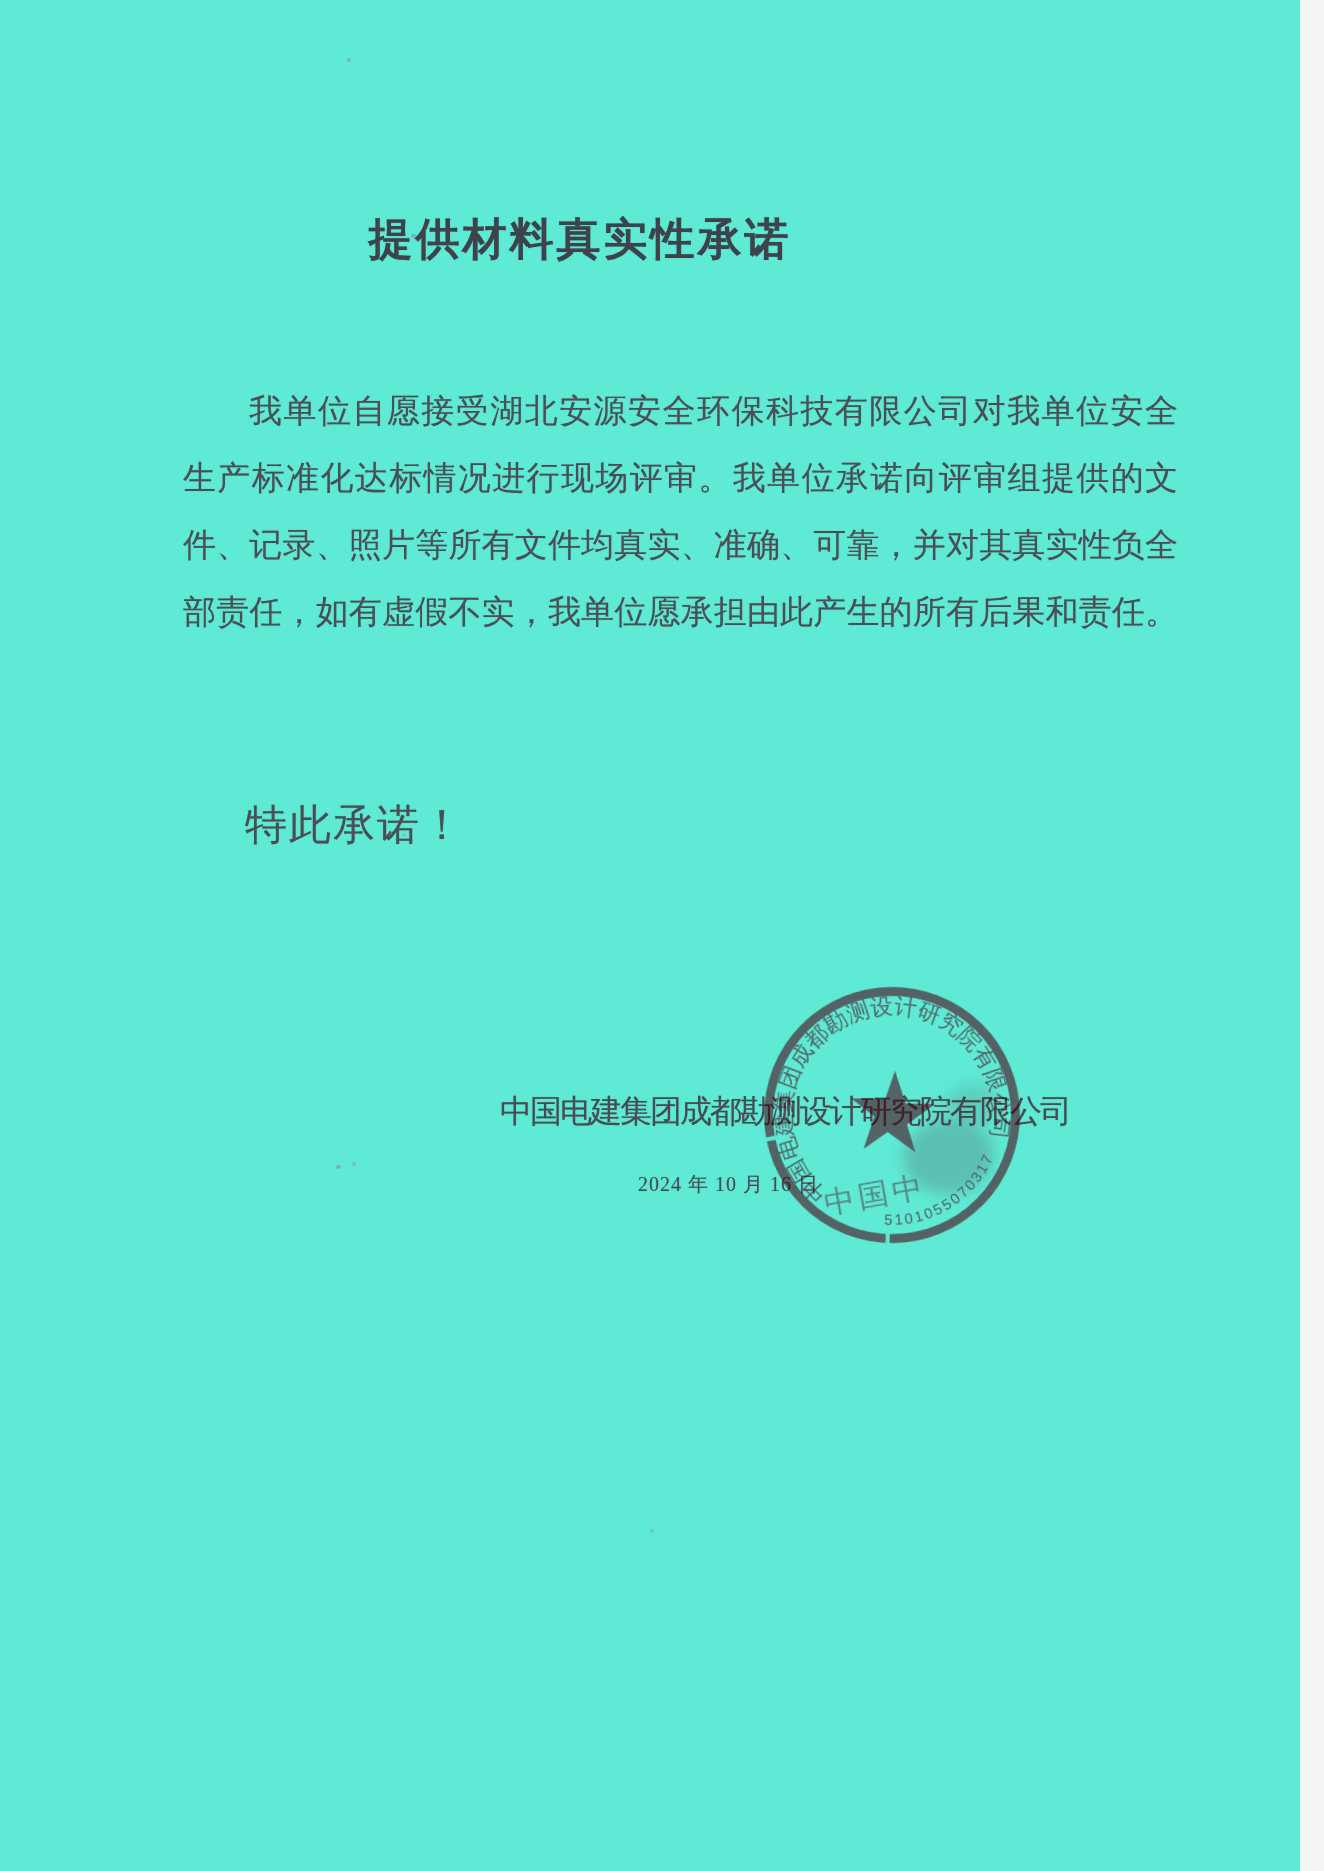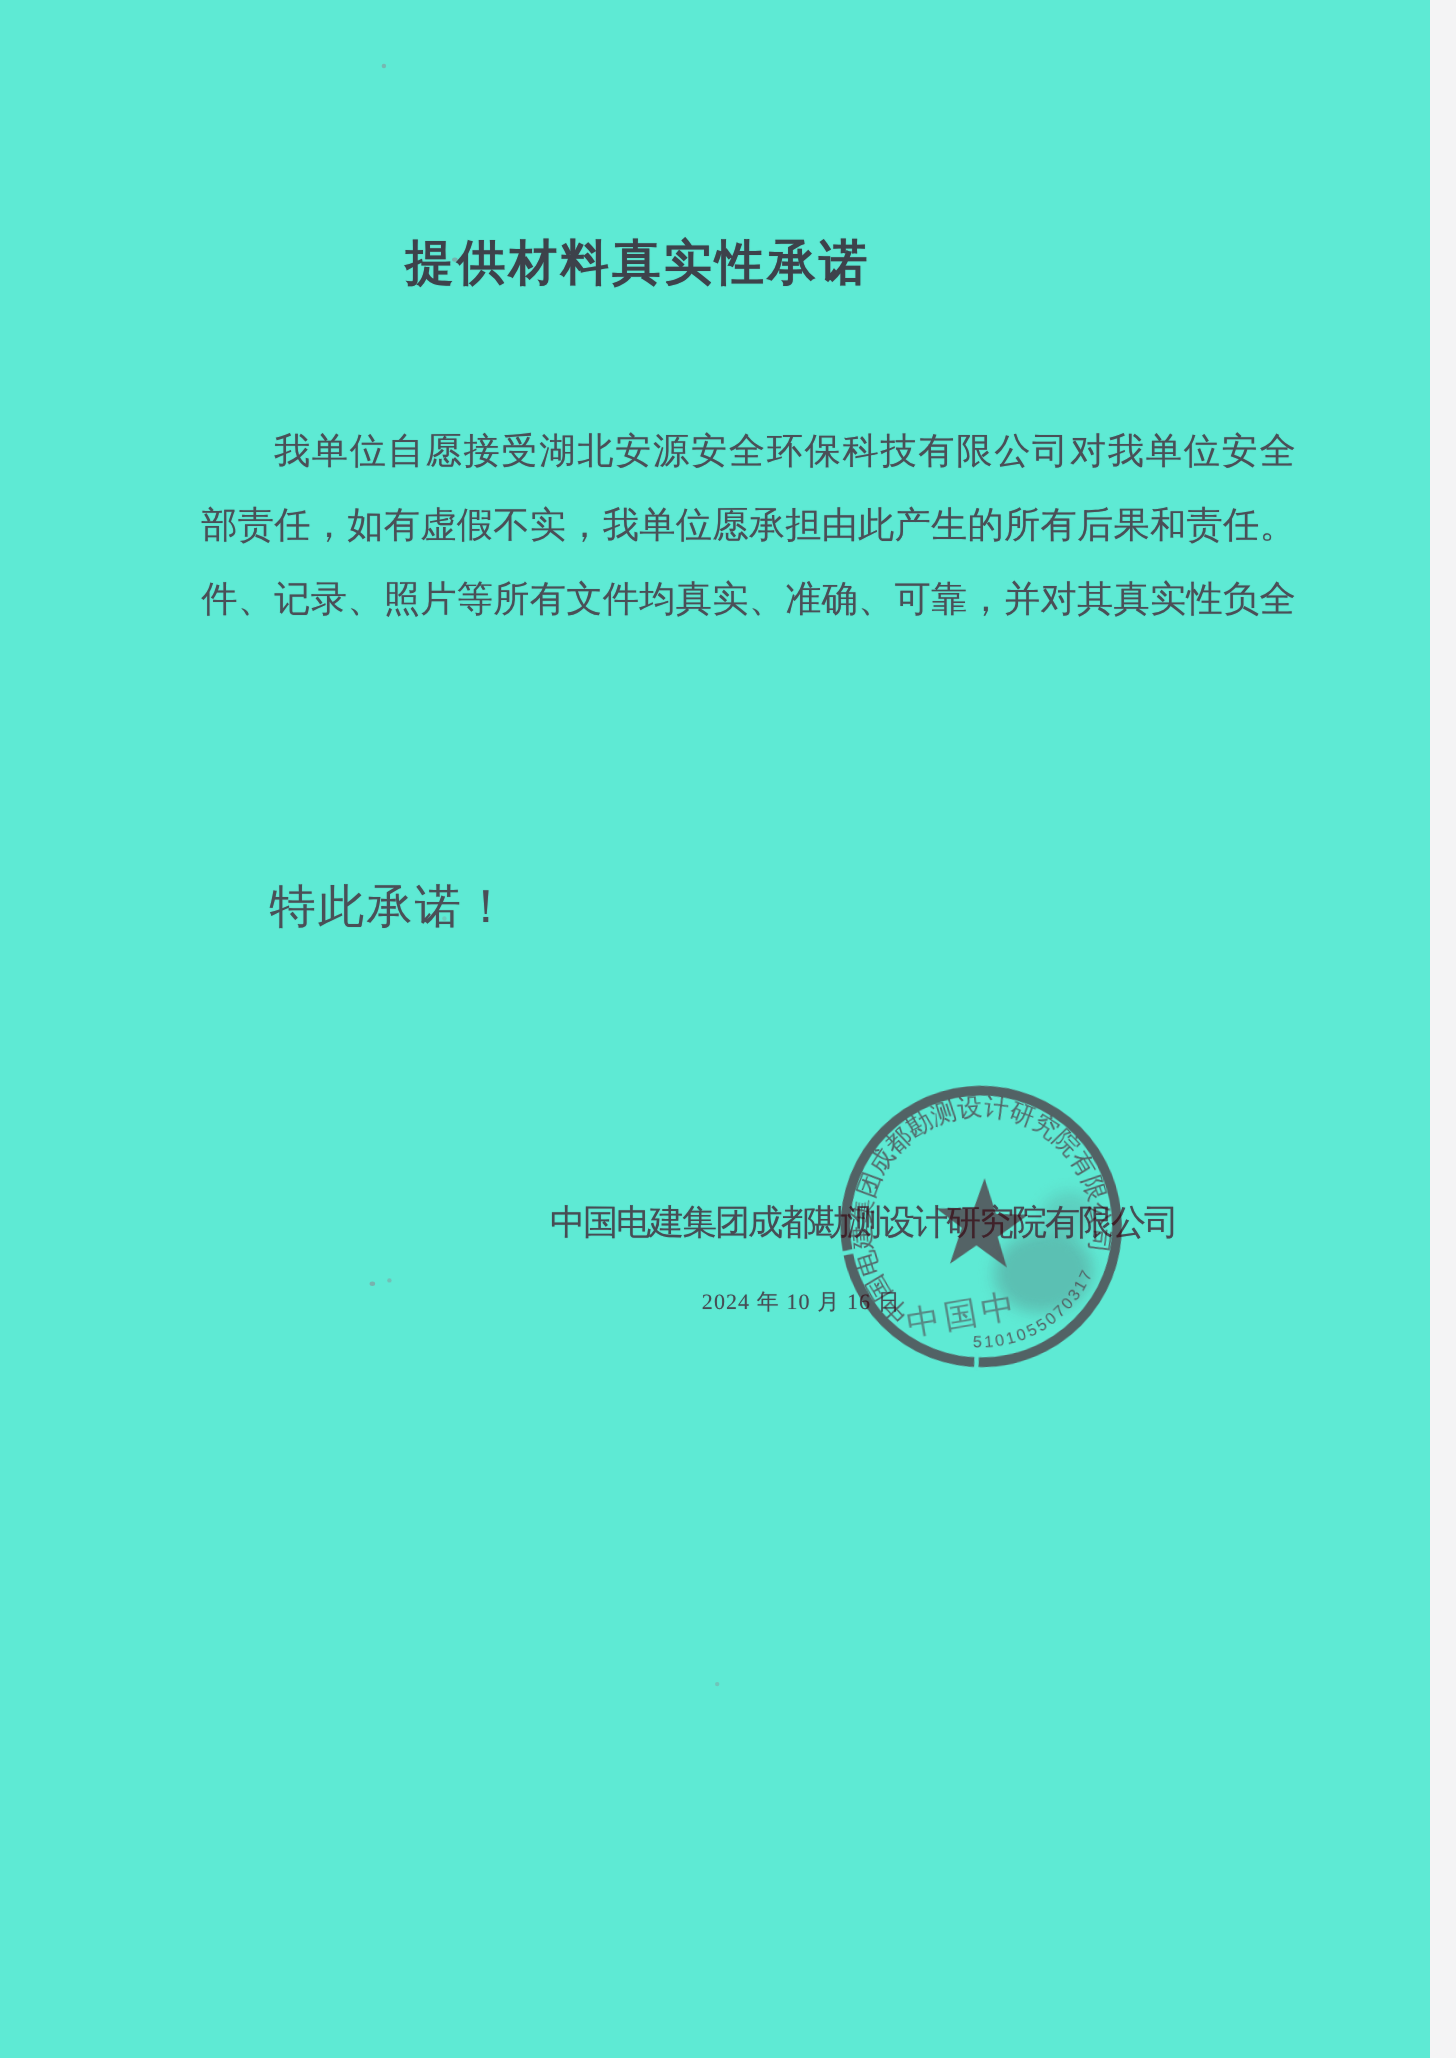--- a/index.html
+++ b/index.html
@@ -86,22 +86,23 @@
 </style>
 </head>
 <body>
 
 <div class="page">
 
   <div class="doc-title">提供材料真实性承诺</div>
 
   <div class="body-block">
     <div class="body-line first">我单位自愿接受湖北安源安全环保科技有限公司对我单位安全</div>
+    <div class="body-line">生产标准化达标情况进行现场评审。我单位承诺向评审组提供的文</div>
+    <div class="body-line">件、记录、照片等所有文件均真实、准确、可靠，并对其真实性负全</div>
     <div class="body-line">部责任，如有虚假不实，我单位愿承担由此产生的所有后果和责任。</div>
-    <div class="body-line">件、记录、照片等所有文件均真实、准确、可靠，并对其真实性负全</div>
   </div>
 
   <div class="closing-line">特此承诺！</div>
 
   <div class="sig-company">中国电建集团成都勘测设计研究院有限公司</div>
 
   <div class="sig-date">2024 年 10 月 16 日</div>
 
   <svg class="seal" viewBox="0 0 300 300">
     <defs>

